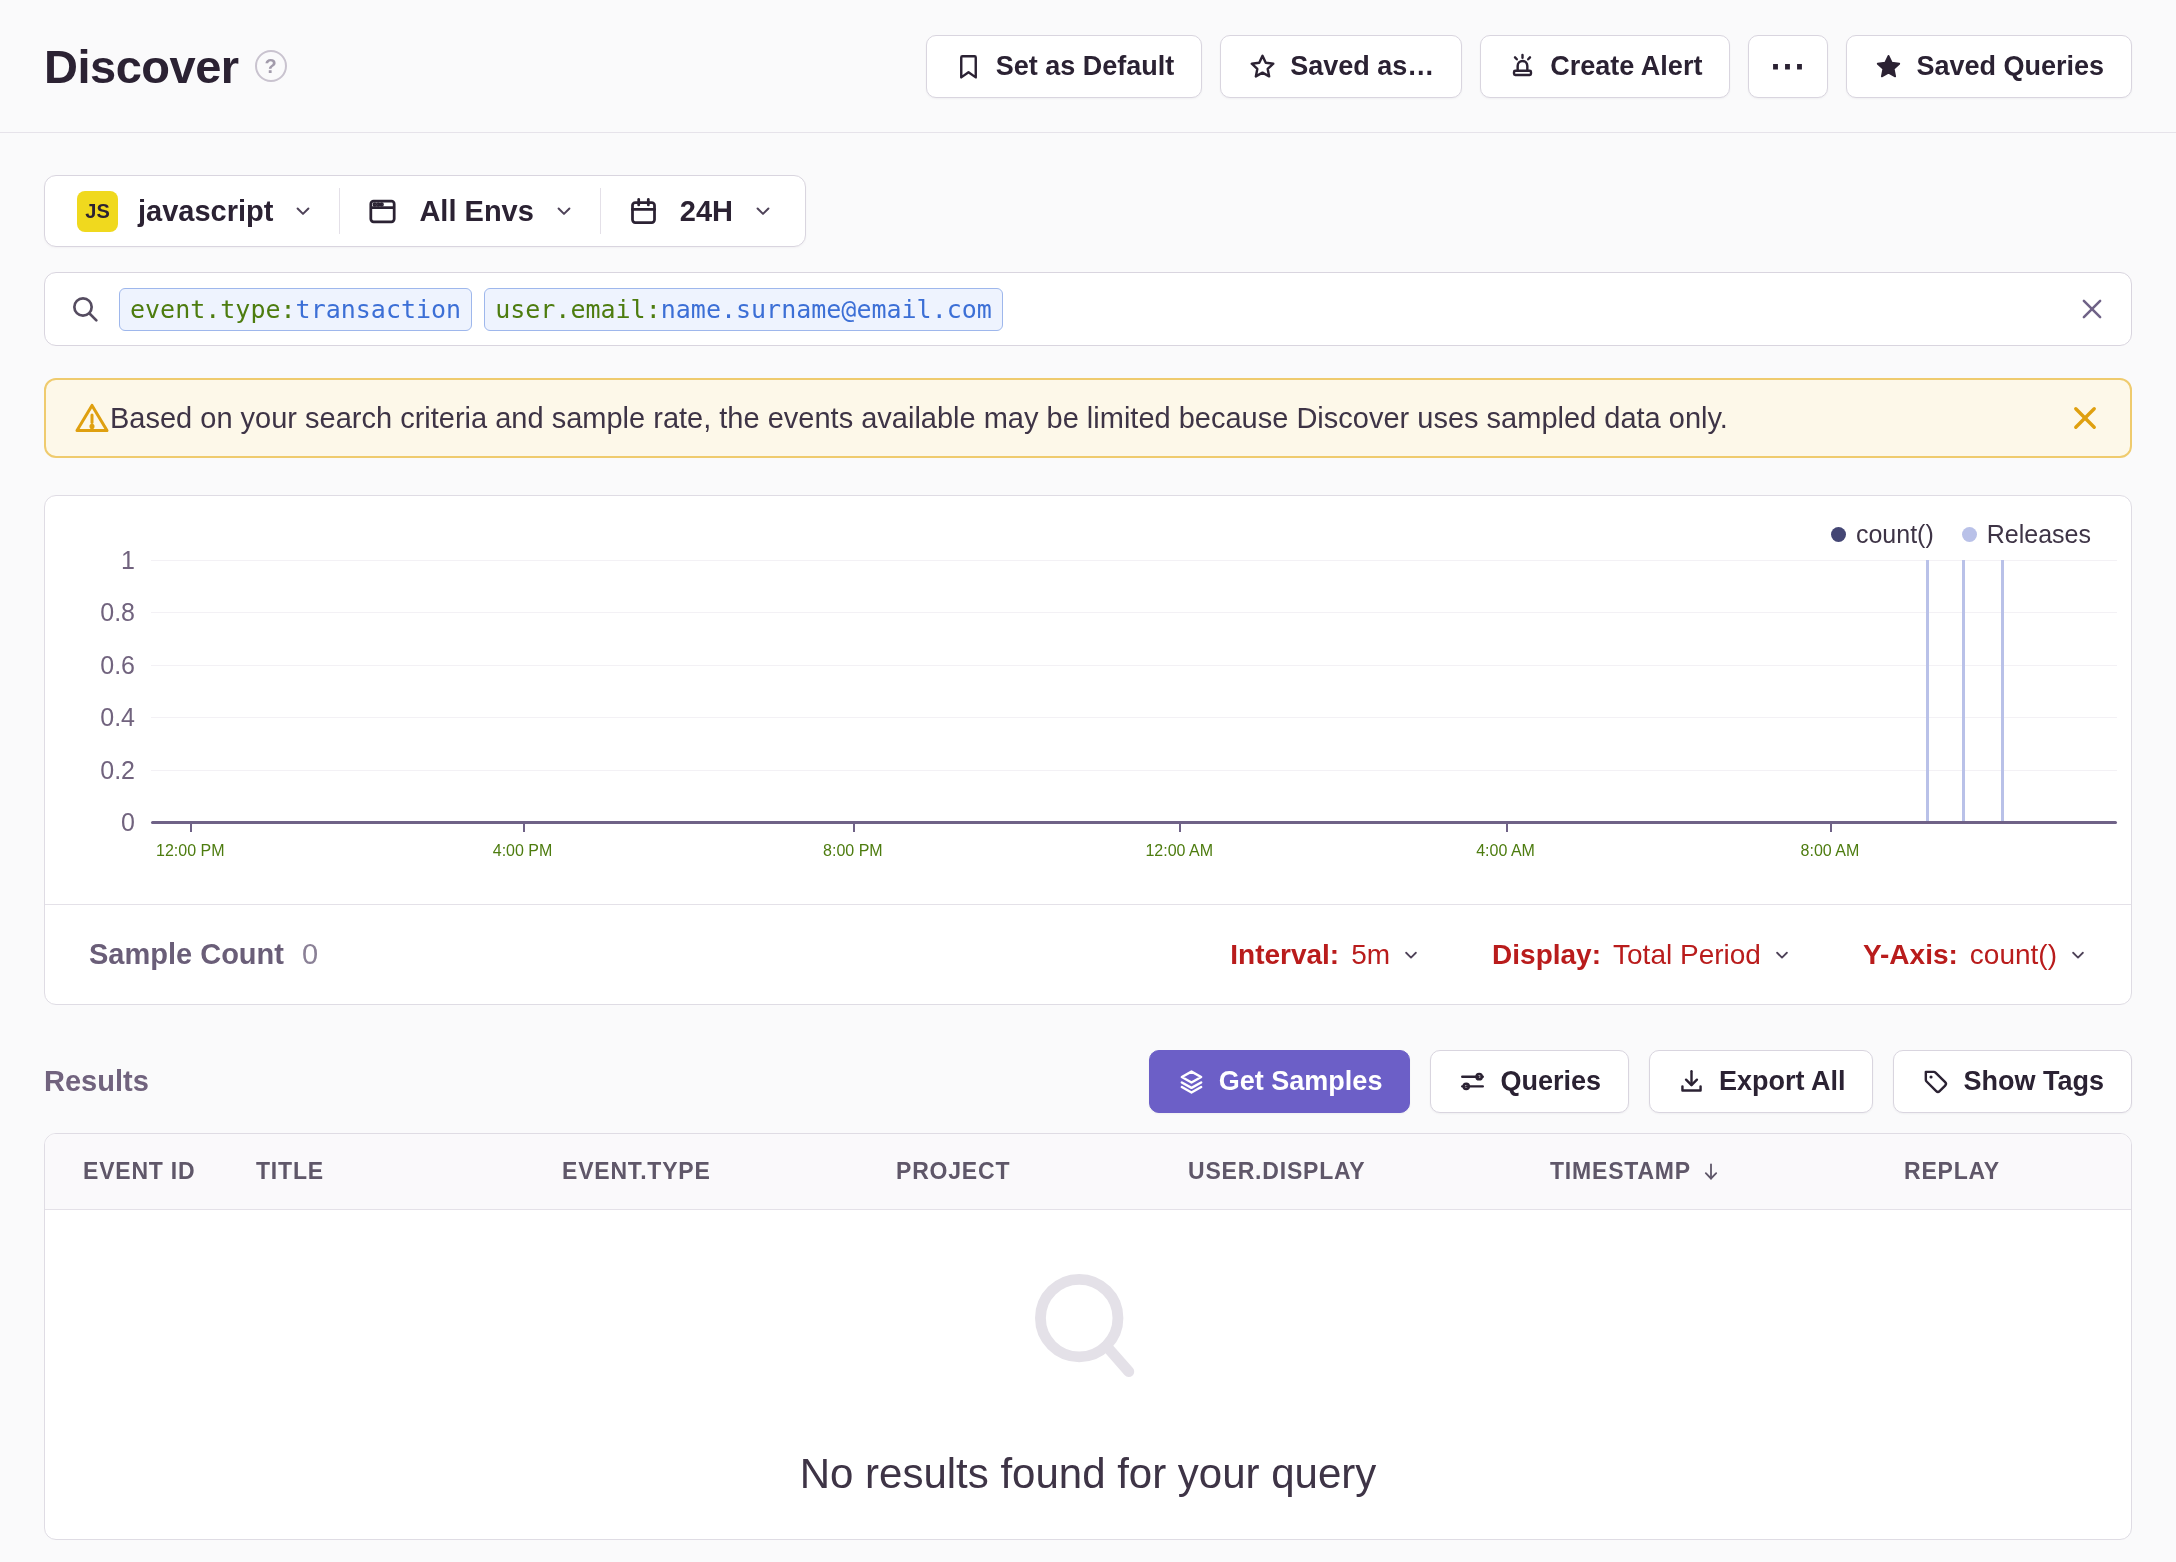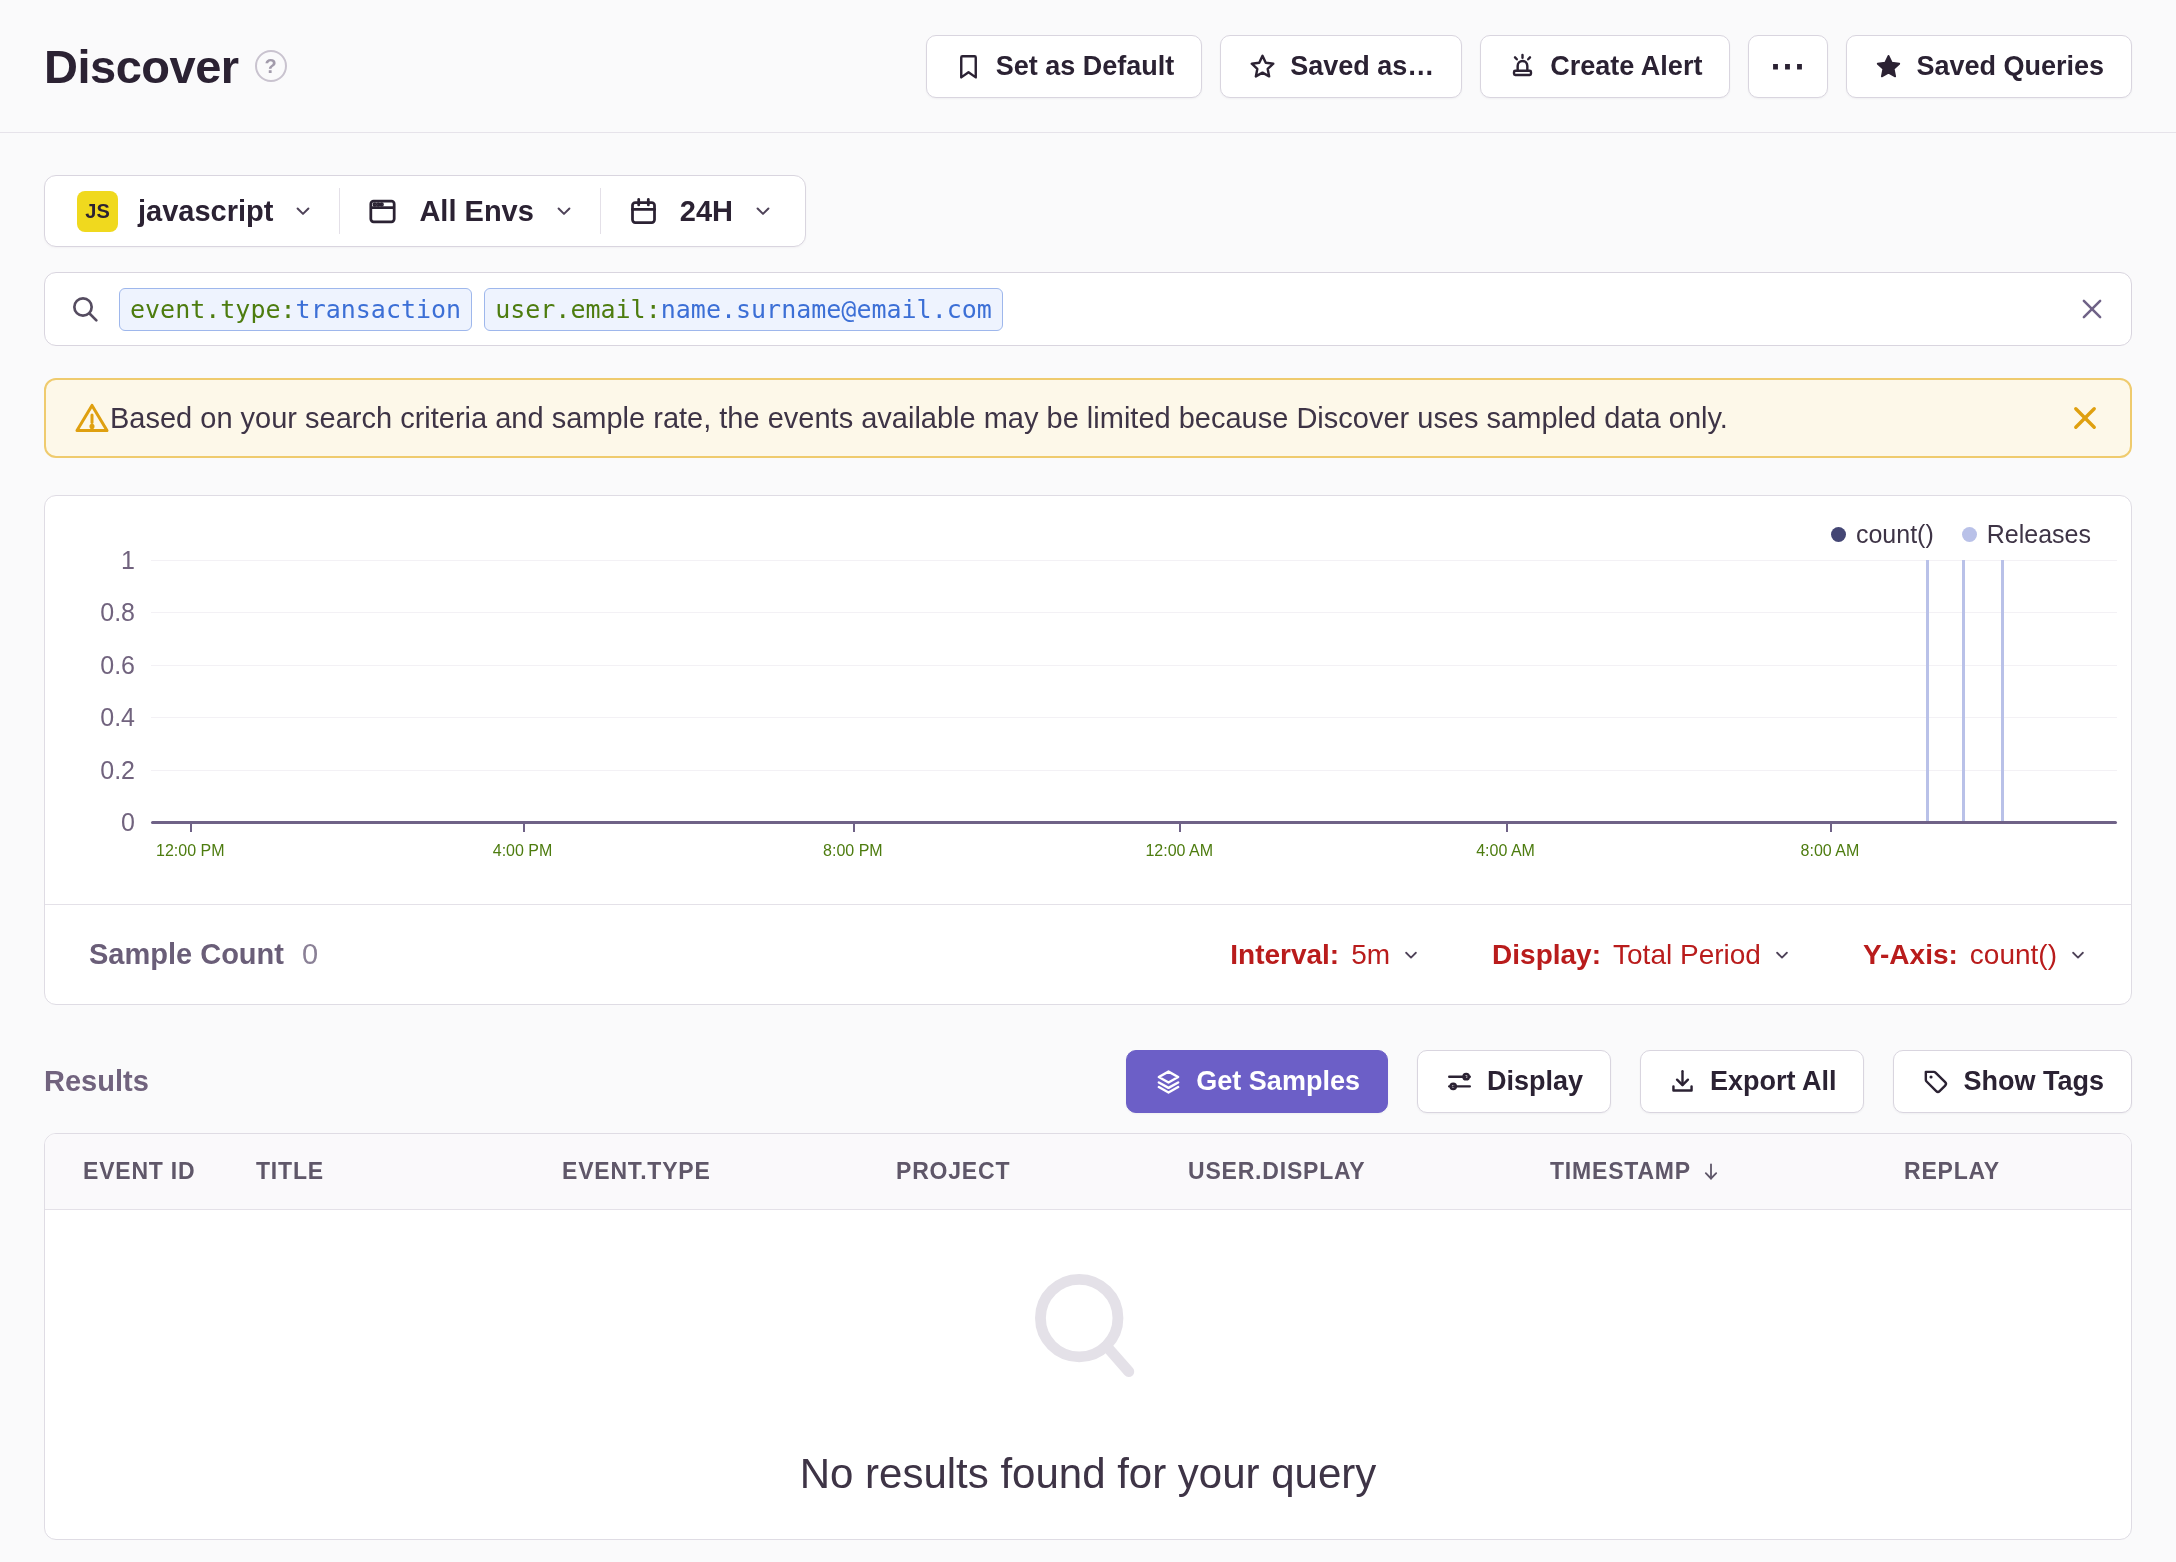--- a/index.html
+++ b/index.html
@@ -73,21 +73,21 @@
   .sample-label { font-weight:700; color:#6A5E78; }
   .sample-value { margin-left:18px; color:#8A8096; }
   .footer-controls { margin-left:auto; display:flex; align-items:center; gap:72px; }
   .fc { display:flex; align-items:center; gap:12px; cursor:pointer; font-size:28px; color:#b91c1c; }
   .fc .fc-label { font-weight:700; }
   .fc .chev { width:18px; height:18px; }
 
   
   .results-row { position:absolute; top:1048px; left:44px; right:44px; height:66px; display:flex; align-items:center; }
   .results-heading { font-size:29px; font-weight:700; color:#71637E; }
-  .results-actions { margin-left:auto; display:flex; align-items:flex-end; gap:29px;padding-left:43px; }
+  .results-actions { margin-left:auto; display:flex; align-items:flex-end; gap:20px;padding-left:43px; }
 
   .table { position:absolute; top:1133px; left:44px; right:44px; height:407px; background:#FFFFFF;
            border:1px solid #DFDCE4; border-radius:12px; overflow:hidden; }
   .thead { height:76px; background:#FAF9FB; border-bottom:1px solid #E4E1E8; display:grid;
            grid-template-columns:173px 306px 334px 292px 362px 354px 1fr; align-items:center; padding-left:38px; }
   .th { display:flex; align-items:center; gap:8px; font-size:23px; font-weight:700; color:#5F5769;
         letter-spacing:.8px; cursor:pointer; white-space:nowrap; }
   .sort-icon { width:24px; height:24px; color:#5F5769; }
   .tbody { height:330px; display:flex; flex-direction:column; align-items:center; justify-content:center; gap:42px; }
   .empty-search-icon { width:155px; height:155px; color:#E4E1E8; }
@@ -305,21 +305,21 @@
       </button>
       <button class="btn">
         <svg viewBox="0 0 24 24" fill="none" stroke="currentColor" stroke-width="2" stroke-linecap="round">
             <path d="M3.5 8h13.5"></path>
             <path d="M20.5 8h-1"></path>
             <circle cx="17.5" cy="8" r="2.2"></circle>
             <path d="M20.5 16H7"></path>
             <path d="M3.5 16h1"></path>
             <circle cx="6.8" cy="16" r="2.2"></circle>
           </svg>
-        <span>Display</span>
+        <span>Queries</span>
       </button>
       <button class="btn">
         <svg viewBox="0 0 24 24" fill="none" stroke="currentColor" stroke-width="2" stroke-linecap="round" stroke-linejoin="round">
             <path d="M12 3.5v11"></path>
             <path d="M7.5 10.5L12 15l4.5-4.5"></path>
             <path d="M4.5 16v3.5h15V16"></path>
           </svg>
         <span>Export All</span>
       </button>
       <button class="btn">

